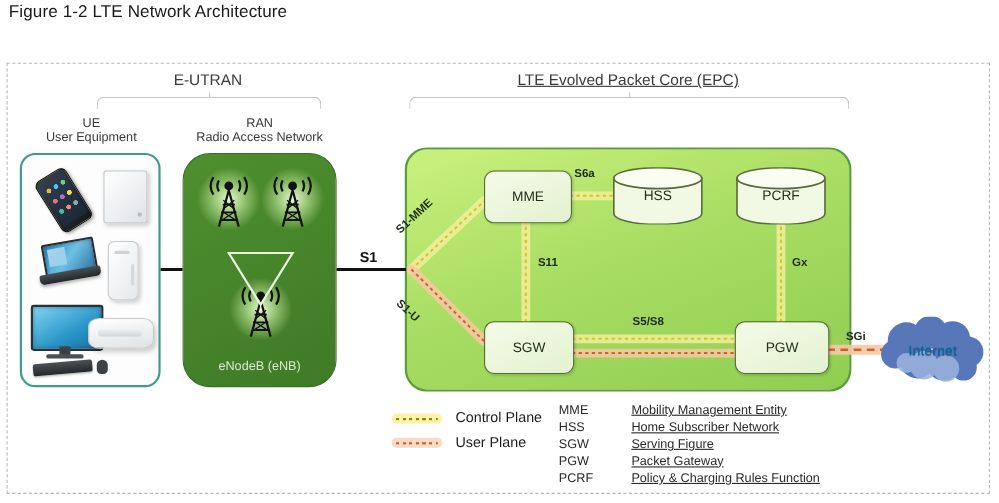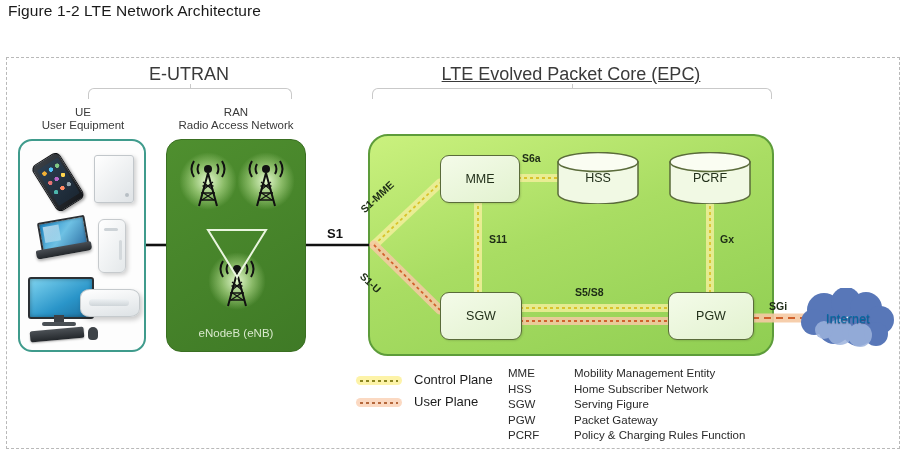--- a/index.html
+++ b/index.html
@@ -4,21 +4,21 @@
 <style>
   html,body{margin:0;padding:0;background:#ffffff;}
   body{width:908px;height:457px;font-family:"Liberation Sans",sans-serif;overflow:hidden;}
   #root{position:relative;width:908px;height:431px;padding-left:44px;}
 
   .fig-title{position:absolute;left:8px;top:2px;font-size:15.5px;color:#1a1a1a;letter-spacing:.1px;}
 
   .figure-frame{position:absolute;left:6px;top:57px;width:894px;height:392px;
     border:1.5px dashed #b9b9b9;box-sizing:border-box;background:#fff;}
 
-  .grp-title{position:absolute;font-size:18px;color:#3a3a3a;text-align:center;white-space:nowrap;}
+  .grp-title{position:absolute;font-size:14px;color:#3a3a3a;text-align:center;white-space:nowrap;}
   .bracket{position:absolute;border:1.2px solid #c9c9c9;border-bottom:none;border-radius:6px 6px 0 0;height:10px;}
   .bracket:after{content:"";position:absolute;left:50%;top:-5px;width:1.2px;height:5px;background:#c9c9c9;}
 
   .sub-label{position:absolute;text-align:center;font-size:11.5px;color:#3a3a3a;line-height:13px;white-space:nowrap;}
   .sub-label b{font-weight:400;display:block;}
 
   
   .ue-box{position:absolute;left:18px;top:139px;width:128px;height:213px;
     border:2px solid #3f9b8c;border-radius:14px;background:#fdfdfd;box-sizing:border-box;overflow:hidden;}
 
@@ -62,21 +62,21 @@
     border-radius:6px;box-shadow:2px 2px 4px rgba(0,0,0,.18);}
   .wbox2:before{content:"";position:absolute;left:5px;top:8px;width:14px;height:3px;border-radius:2px;background:#cdd3d7;}
   .wbox2:after{content:"";position:absolute;right:3px;top:20px;width:3px;height:20px;background:#d4d9dc;border-radius:2px;}
   .wap{width:58px;height:26px;background:linear-gradient(170deg,#ffffff,#dde2e5);border:1px solid #c5cacd;
     border-radius:10px/8px;box-shadow:2px 3px 5px rgba(0,0,0,.2);}
   .wap:after{content:"";position:absolute;left:8px;top:9px;width:40px;height:7px;border-radius:4px;
     background:linear-gradient(#eef2f4,#cfd5d9);}
 
   
   .ran-box{position:absolute;left:166px;top:139px;width:140px;height:213px;
-    background:linear-gradient(150deg,#4f8f2f,#3f7a26);border:1px solid #3a6f22;border-radius:15px;box-sizing:border-box;}
+    background:linear-gradient(150deg,#4f8f2f,#3f7a26);border:1px solid #3a6f22;border-radius:25px;box-sizing:border-box;}
   .ran-label{position:absolute;left:0;right:0;bottom:12px;text-align:center;font-size:11.5px;color:#d8e8cc;}
   .tower{position:absolute;width:46px;height:50px;}
   .glow{position:absolute;left:-6px;top:-6px;width:58px;height:58px;border-radius:50%;
     background:radial-gradient(circle,rgba(236,255,214,.95) 0%,rgba(205,240,165,.5) 38%,rgba(160,215,110,0) 70%);}
 
   
   .epc-box{position:absolute;left:368px;top:134px;width:406px;height:222px;
     background:linear-gradient(160deg,#caf17e 0%,#a9dd63 45%,#8fce52 100%);
     border:2px solid #5d9c3a;border-radius:20px;box-sizing:border-box;}
 
@@ -103,21 +103,21 @@
   .lg-swatch.ctrl{background:#fdf3a8;}
   .lg-swatch.user{background:#fbd9c2;}
   .lg-swatch:after{content:"";position:absolute;left:4px;top:3.5px;width:38px;height:2px;}
   .lg-swatch.ctrl:after{background:repeating-linear-gradient(90deg,#8a8520 0 3px,transparent 3px 6px);}
   .lg-swatch.user:after{background:repeating-linear-gradient(90deg,#b5683c 0 3px,transparent 3px 6px);}
   .lg-text{position:absolute;left:58px;top:2px;font-size:13px;color:#1c1c1c;}
 
   .abbr{position:absolute;left:508px;top:366px;font-size:11.5px;color:#2a2a2a;}
   .abbr .row{display:flex;height:15.5px;line-height:15.5px;}
   .abbr .k{width:66px;}
-  .abbr .v{white-space:nowrap;}
+  .abbr .v{white-space:nowrap;text-decoration:underline;}
 
   svg.overlay{position:absolute;left:0;top:0;width:908px;height:457px;pointer-events:none;}
 </style>
 </head>
 <body>
 
 <div id="root">
 
   <div class="fig-title">Figure 1-2 LTE Network Architecture</div>
 

